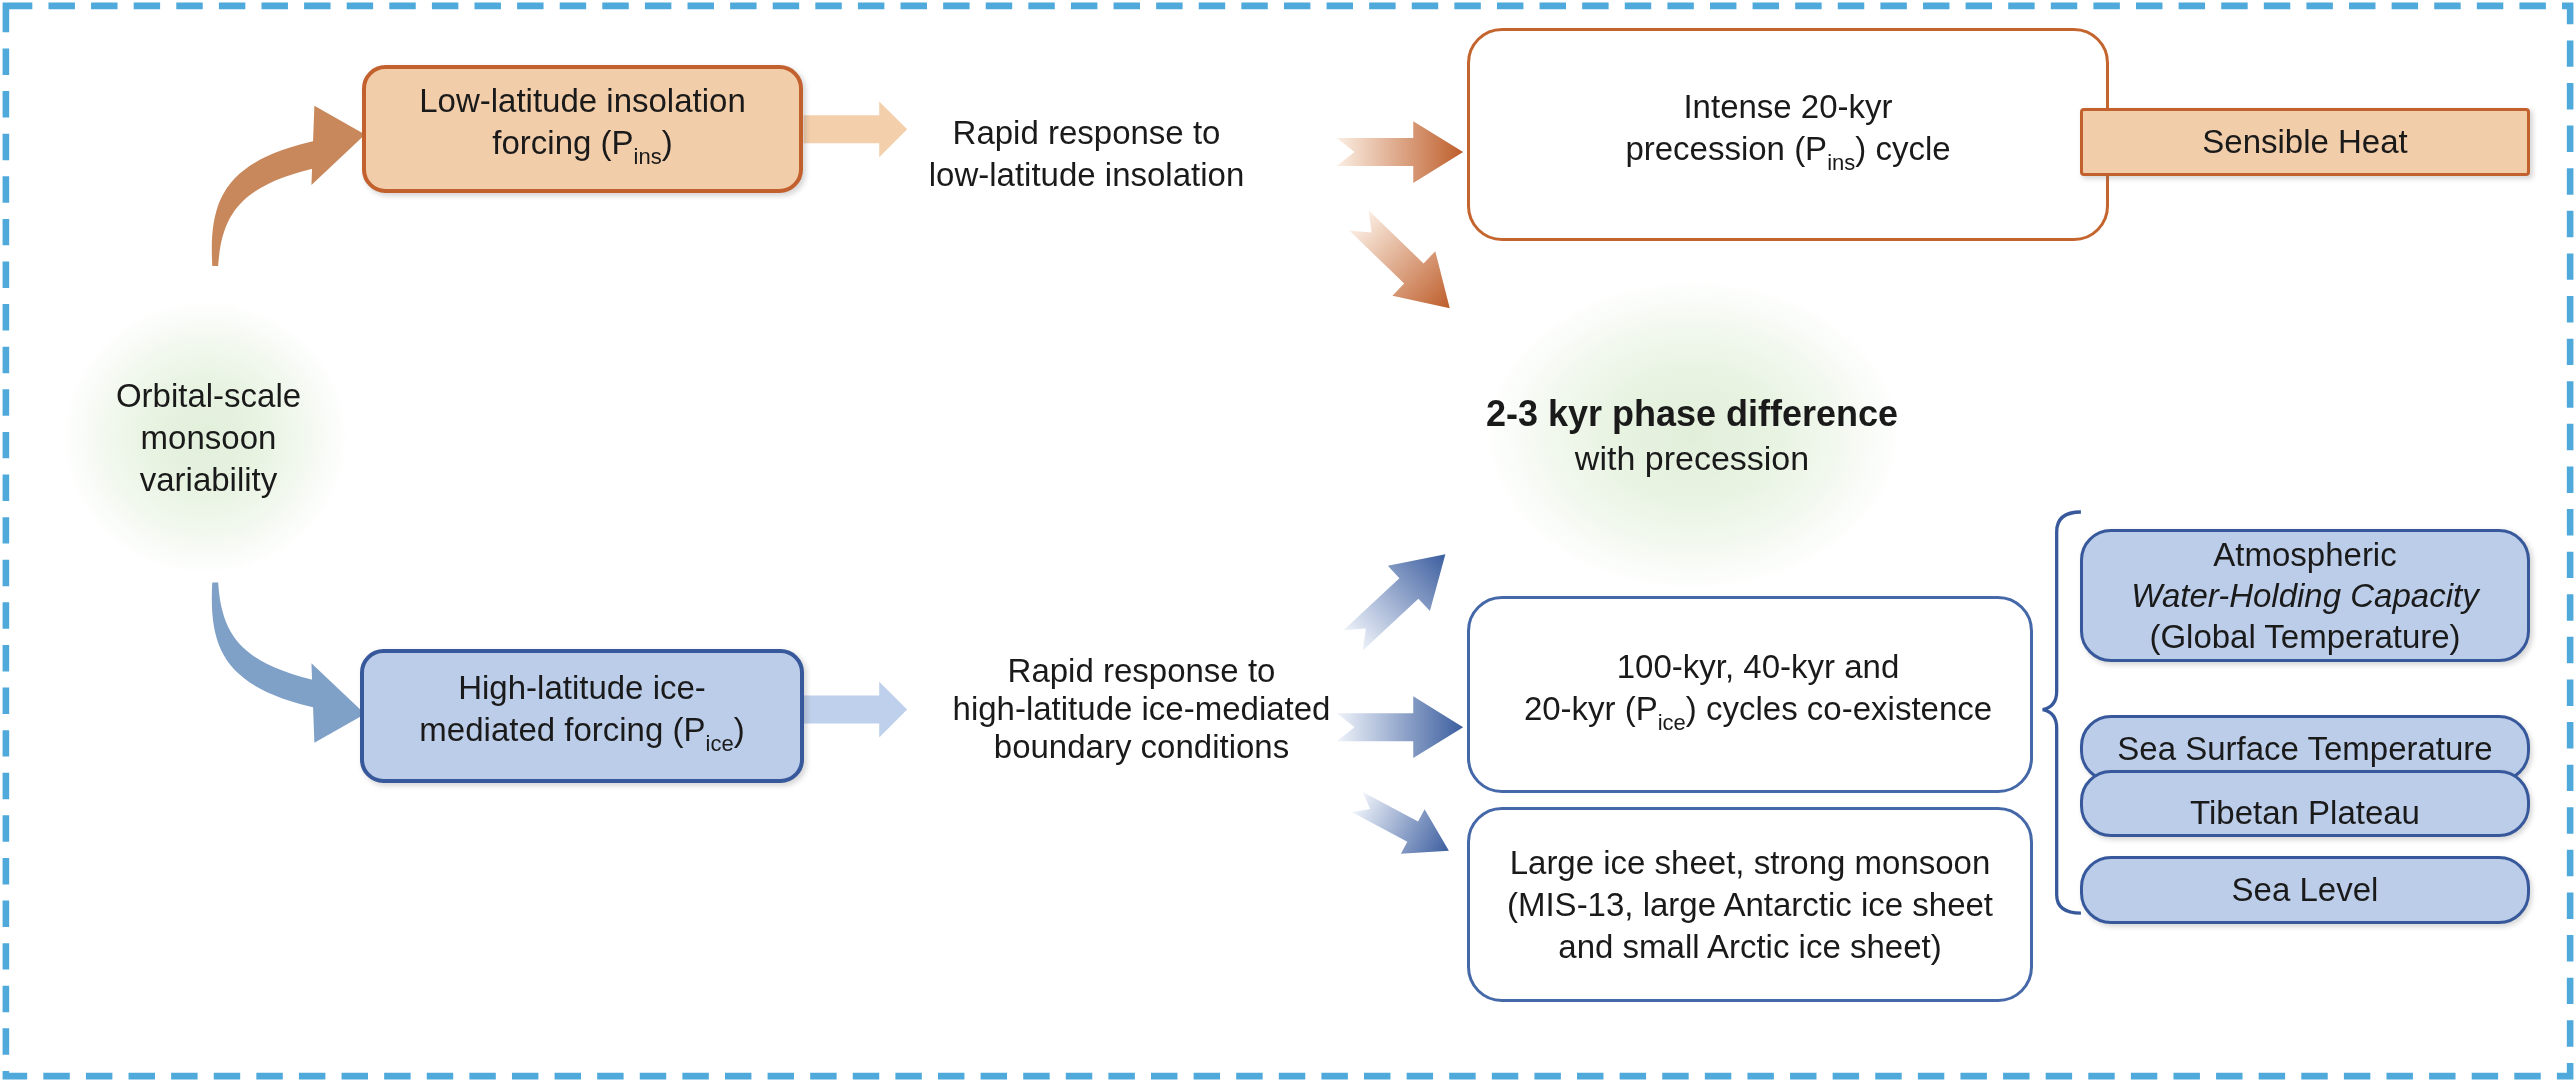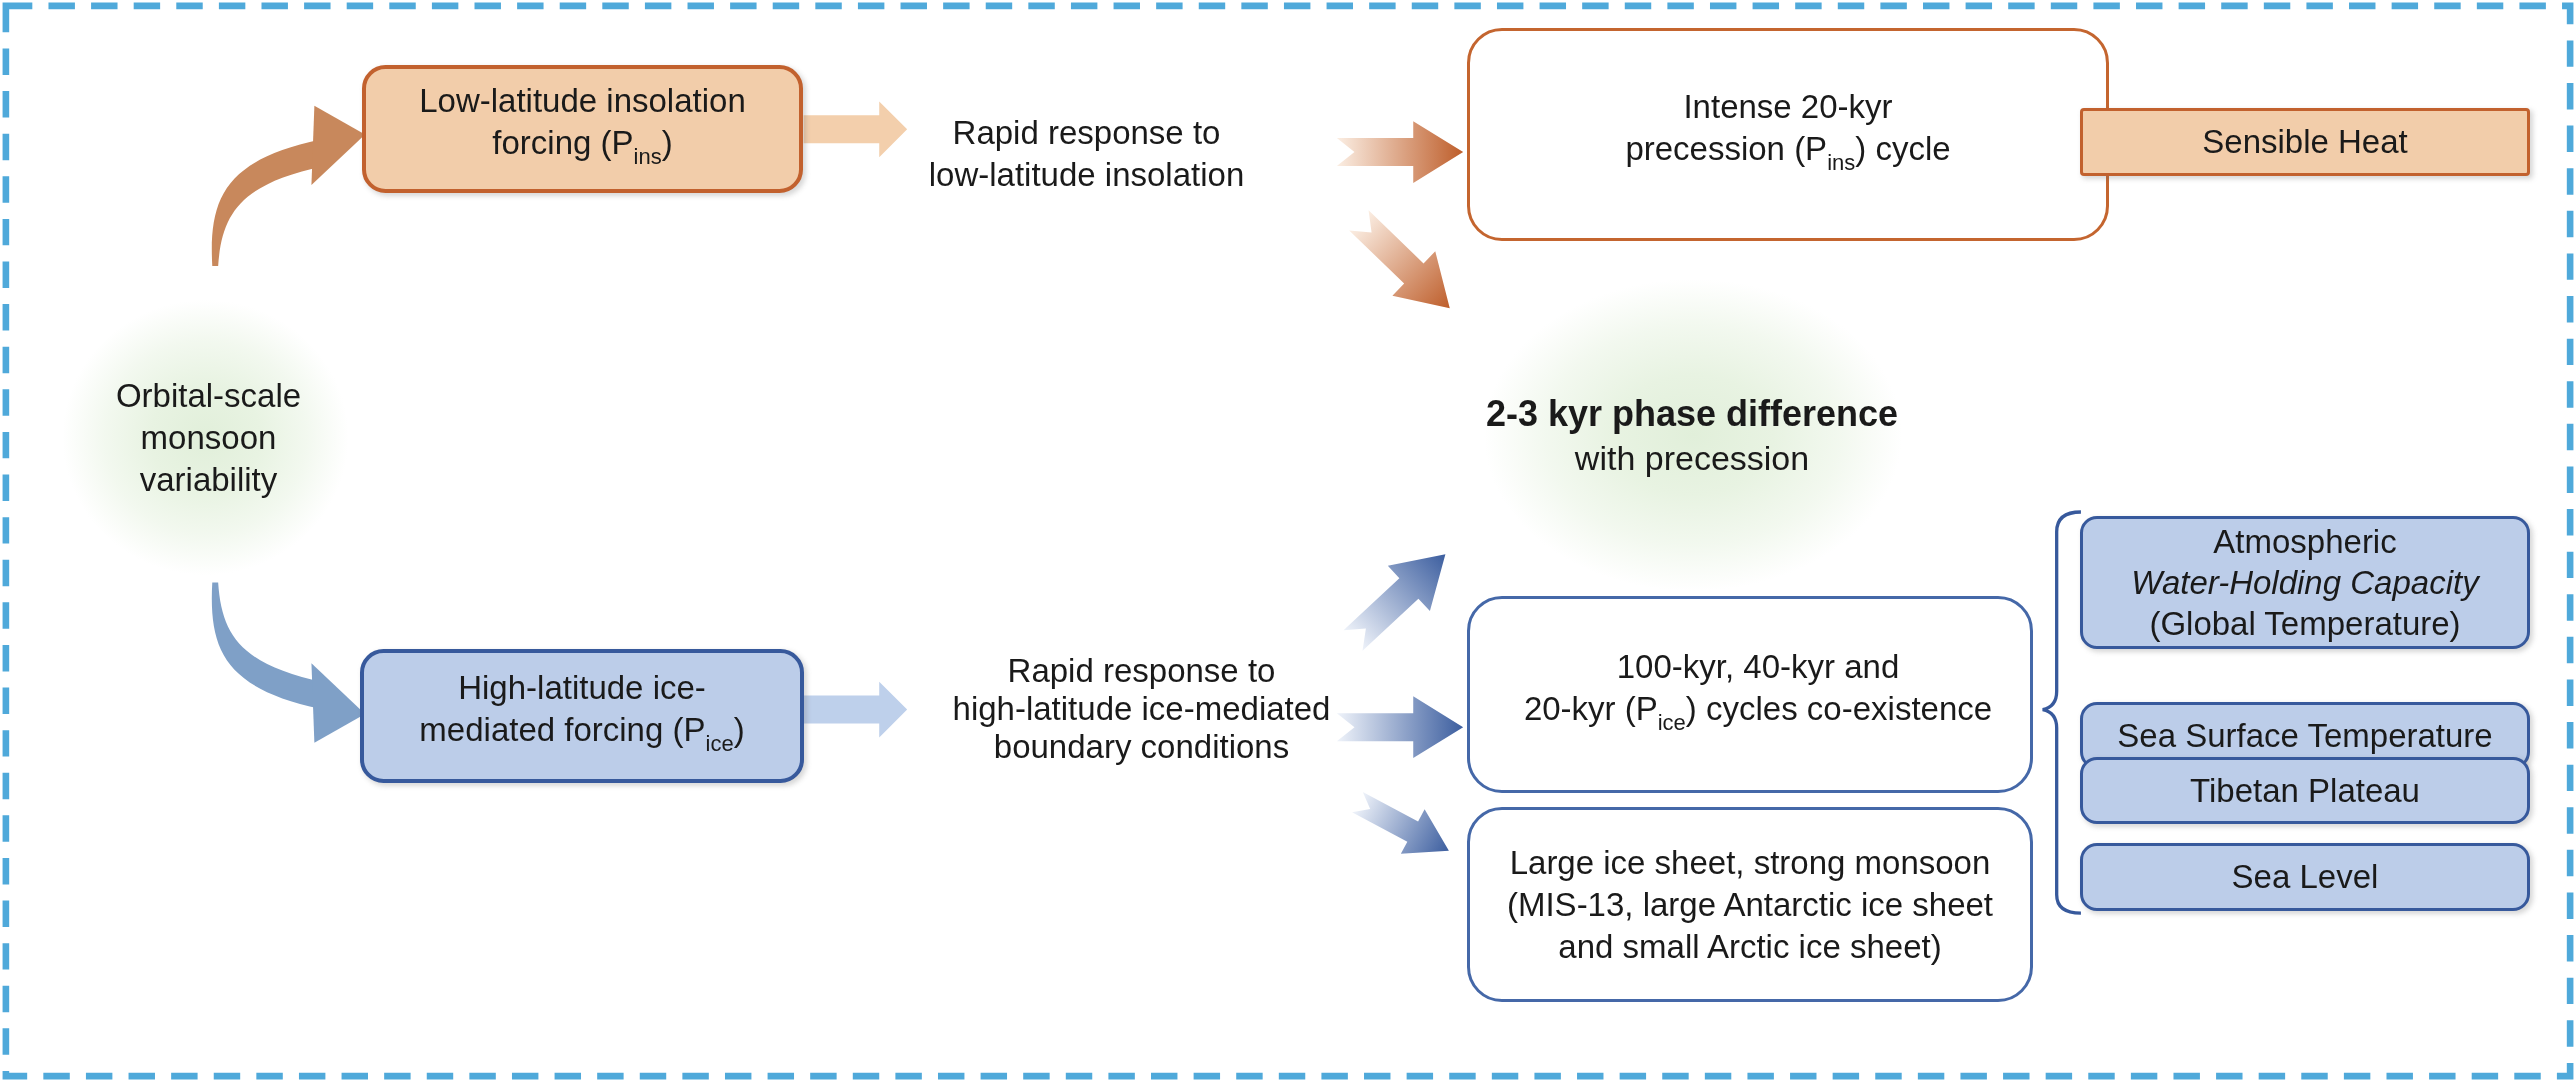--- a/index.html
+++ b/index.html
@@ -19,21 +19,21 @@
   svg.overlay{position:absolute;left:0;top:0;width:2576px;height:1082px;}
   .box{
     position:absolute;display:flex;flex-direction:column;justify-content:center;align-items:center;
     box-sizing:border-box;text-align:center;
   }
   .box.shadow{box-shadow:2.2px 2.9px 5.1px rgba(110,110,110,0.28);}
   .orange-fill{background:#f2cdaa;border:4.4px solid #c2612e;border-radius:23.5px;}
   .blue-fill{background:#bccde9;border:4.4px solid #37599c;border-radius:23.5px;}
   .white-orange{background:#ffffff;border:3.7px solid #c4652f;border-radius:35px;}
   .white-blue{background:#ffffff;border:3.7px solid #4568a8;border-radius:35px;}
-  .outcome{background:#bccde9;border:3.7px solid #37599c;border-radius:17px;}
+  .outcome{background:#bccde9;border:3.7px solid #37599c;border-radius:31px;margin-top:13px;}
   .txt{position:absolute;text-align:center;}
   .ln{font-size:33px;line-height:42px;white-space:nowrap;}
   .ln-tight{line-height:38px;}
   .sub{font-size:22px;vertical-align:-9.5px;}
   .bold{font-weight:bold;font-size:36px;}
   .phase-l2{font-size:34px;}
 </style>
 </head>
 <body>
 
@@ -144,21 +144,21 @@
   </div>
 
   <div class="box shadow outcome" style="left:2080px;top:516px;width:450px;height:133px;">
     <div class="ln" style="line-height:41px;">Atmospheric</div>
     <div class="ln" style="line-height:41px;font-style:italic;">Water-Holding Capacity</div>
     <div class="ln" style="line-height:41px;">(Global Temperature)</div>
   </div>
   <div class="box shadow outcome" style="left:2080px;top:702px;width:450px;height:67px;">
     <div class="ln">Sea Surface Temperature</div>
   </div>
-  <div class="box shadow outcome" style="left:2080px;top:757px;width:450px;height:67px;">
+  <div class="box shadow outcome" style="left:2080px;top:757px;width:450px;height:67px;justify-content:flex-end;">
     <div class="ln">Tibetan Plateau</div>
   </div>
   <div class="box shadow outcome" style="left:2080px;top:843px;width:450px;height:68px;">
     <div class="ln">Sea Level</div>
   </div>
 
 </div>
 
 
 </body></html>

